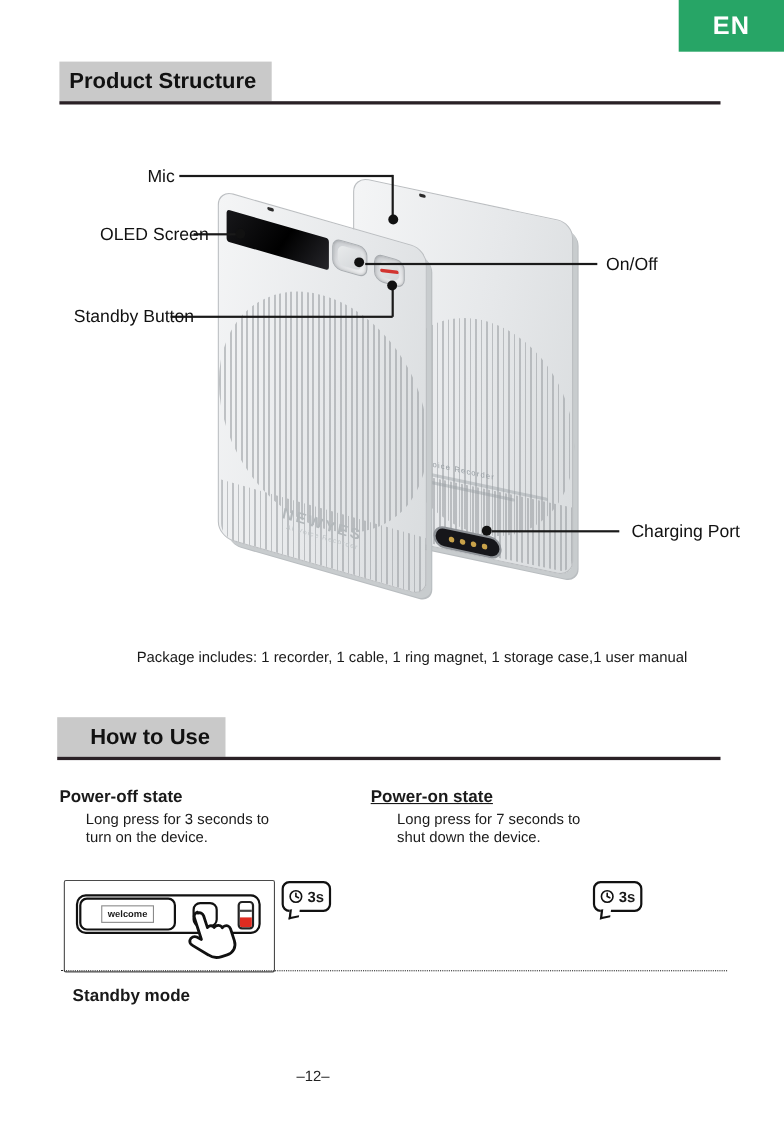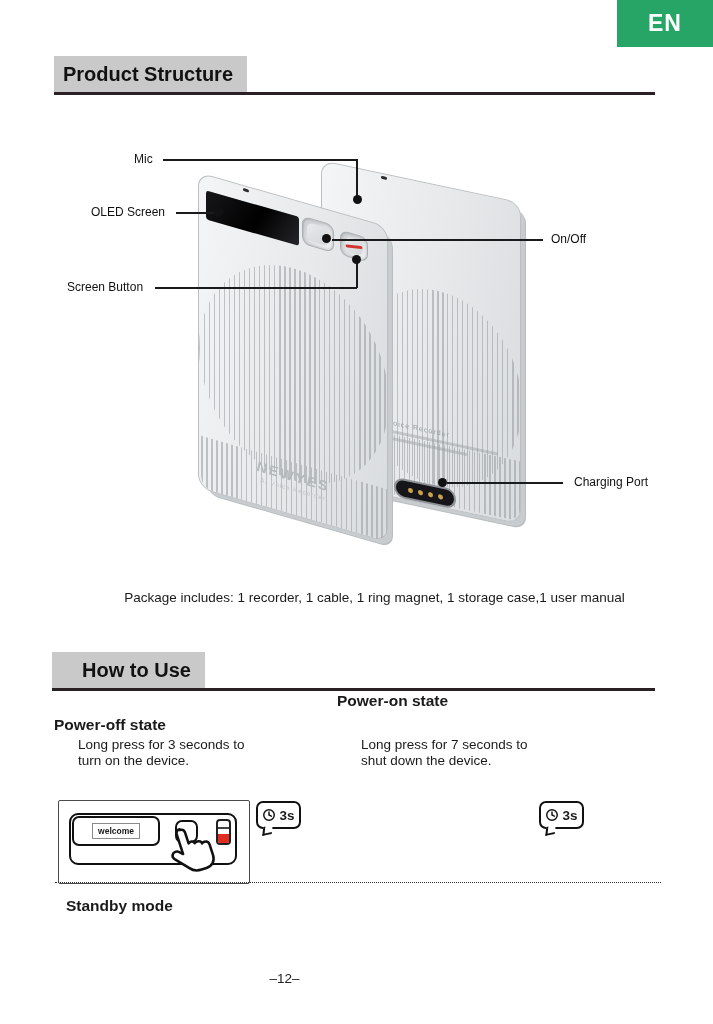--- a/index.html
+++ b/index.html
@@ -37,30 +37,30 @@
   .back-text { position:absolute; left:66px; top:243px; width:125px; color:#979ea3; }
   .back-text .bt1 { font-size:7px; letter-spacing:1px; }
   .bt-line { height:3px; background:rgba(150,157,162,.45); border-radius:2px; margin-top:4px; }
   .charge-port { position:absolute; left:72px; top:300px; width:62px; height:20px; background:#16161a; border-radius:10px;
     border:2px solid #8f9398; display:flex; align-items:center; justify-content:center; gap:5px; }
   .pin { width:5px; height:5px; border-radius:50%; background:#c9a24a; }
 
   
   .ann-line { position:absolute; background:#1a1a1a; }
   .ann-dot { position:absolute; width:9px; height:9px; border-radius:50%; background:#111; }
-  .ann-label { position:absolute; font-size:12px; color:#111; white-space:nowrap; }
+  .ann-label { position:absolute; font-size:16px; color:#111; white-space:nowrap; }
 
   .pkg-note { position:absolute; left:0; top:590px; width:713px; text-align:center; font-size:13.5px; color:#1a1a1a;padding-left:36px; }
 
   
   .col-head { position:absolute; font-size:15.5px; font-weight:bold; }
   .col-body { position:absolute; font-size:13.5px; line-height:1.18; width:185px;margin-left:24px; }
 
   .use-box { position:absolute; top:800px; height:84px; border:1px solid #4a4a4a; border-radius:2px; background:#fff; }
-  .pict-body { position:absolute; left:10px; top:12px; width:168px; height:52px; border:2px solid #111; border-radius:9px; background:#fff; }
+  .pict-body { position:absolute; left:10px; top:12px; width:168px; height:36px; border:2px solid #111; border-radius:9px; background:#fff; }
   .pict-screen { position:absolute; left:1px; top:1px; width:88px; height:30px; border:2px solid #111; border-radius:7px;
     display:flex; align-items:center; justify-content:center; }
   .pict-label { border:1px solid #8a8a8a; font-size:8.5px; font-weight:bold; padding:2px 5px; white-space:nowrap; }
   .pict-btn { position:absolute; left:104px; top:5px; width:23px; height:23px; border:2.5px solid #111; border-radius:7px; background:#fff; }
   .battery { position:absolute; left:145px; top:4px; width:15px; height:26px; border:2px solid #222; border-radius:4px; background:#fff; overflow:hidden; }
   .battery .fill { position:absolute; left:0; right:0; bottom:0; height:42%; background:#df2b20; }
   .battery .cap { position:absolute; left:0; right:0; top:6px; height:2px; background:#444; }
   .hand { position:absolute; left:96px; top:8px; width:56px; height:58px; transform:rotate(-18deg); z-index:3; }
 
   .timer-badge { position:absolute; top:801px; width:45px; height:28px; border:2px solid #111; border-radius:7px; background:#fff;
@@ -132,32 +132,32 @@
   <div class="ann-dot" style="left:352px; top:255px;"></div>
 
   <div class="ann-line" style="left:332px; top:239px; width:211px; height:1.5px;"></div>
   <div class="ann-dot" style="left:322px; top:234px;"></div>
 
   <div class="ann-line" style="left:447px; top:482px; width:116px; height:1.5px;"></div>
   <div class="ann-dot" style="left:438px; top:478px;"></div>
 
   <div class="ann-label" style="left:134px; top:152px;">Mic</div>
   <div class="ann-label" style="left:91px;  top:205px;">OLED Screen</div>
-  <div class="ann-label" style="left:67px;  top:280px;">Screen Button</div>
+  <div class="ann-label" style="left:67px;  top:280px;">Standby Button</div>
   <div class="ann-label" style="left:551px; top:232px;">On/Off</div>
   <div class="ann-label" style="left:574px; top:475px;">Charging Port</div>
 
   <div class="pkg-note">Package includes: 1 recorder, 1 cable, 1 ring magnet, 1 storage case,1 user manual</div>
 
   <div class="sec-head" style="left:52px; top:652px;padding-left:30px;">How to Use</div>
   <div class="sec-rule" style="left:52px; top:688px; width:603px;"></div>
 
   <div class="col-head" style="left:54px; top:716px;">Power-off state</div>
   <div class="col-body" style="left:54px; top:737px;">Long press for 3 seconds to turn on the device.</div>
-  <div class="col-head" style="left:337px; top:692px;">Power-on state</div>
+  <div class="col-head" style="left:337px; top:716px;text-decoration:underline;">Power-on state</div>
   <div class="col-body" style="left:337px; top:737px;">Long press for 7 seconds to shut down the device.</div>
 
   <div class="use-box" style="left:58px; width:192px;">
     <div class="pict-body">
       <div class="pict-screen">
         <span class="pict-label">welcome</span>
       </div>
       <div class="pict-btn"></div>
       <div class="battery">
         <div class="cap"></div>

